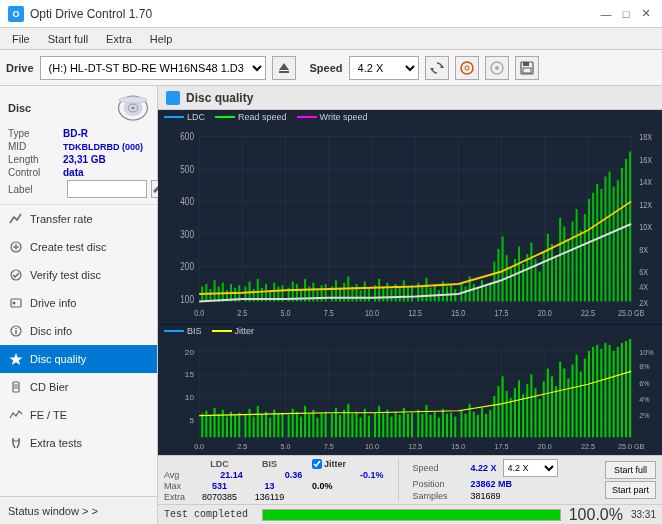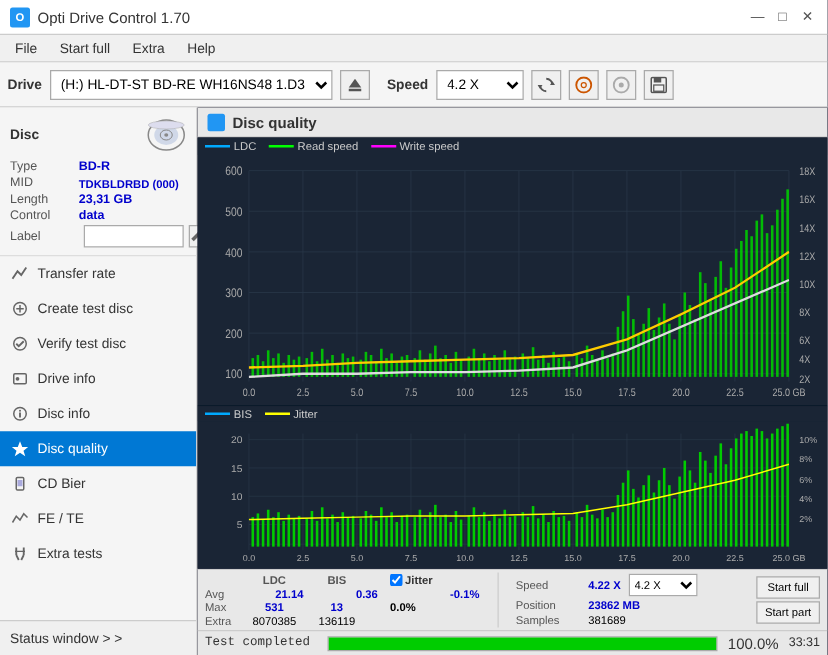--- a/index.html
+++ b/index.html
@@ -68,21 +68,21 @@
     .stats-bar { background: #e8e8e8; border-top: 1px solid #ccc; padding: 2px 6px; display: flex; align-items: center; gap: 8px; flex-wrap: wrap; }
     .start-btns { display: flex; flex-direction: column; gap: 2px; margin-left: 4px; }
     .start-btn { height: 18px; font-size: 9px; border: 1px solid #aaa; background: #f0f0f0; cursor: pointer; padding: 0 6px; white-space: nowrap; }
     .speed-select-small { height: 18px; font-size: 9px; border: 1px solid #aaa; background: white; width: 55px; }
 
     
     .progress-area { background: #e8e8e8; border-top: 1px solid #ccc; height: 20px; display: flex; align-items: center; padding: 0 6px; gap: 8px; }
     .status-text { font-size: 10px; color: #333; min-width: 90px; font-family: Liberation Mono, monospace; }
     .progress-bar-container { flex: 1; height: 12px; border: 1px solid #aaa; background: #fff; }
     .progress-bar-fill { height: 100%; background: #00cc00; }
-    .progress-pct { font-size: 12px; color: #333; min-width: 38px; text-align: right; }
+    .progress-pct { font-size: 16px; color: #333; min-width: 38px; text-align: right; }
     .progress-time { font-size: 10px; color: #333; }
 
     
     .charts-svg-area { flex: 1; display: flex; flex-direction: column; }
     
     .top-chart-area { flex: 1; position: relative; background: #1a2535; border-bottom: 1px solid #0a1a2a; }
     .bottom-chart-area { height: 145px; position: relative; background: #1a2535; }
     
     svg.chart { width: 100%; height: 100%; }
     .grid-line { stroke: #2a3a4a; stroke-width: 0.5; }

